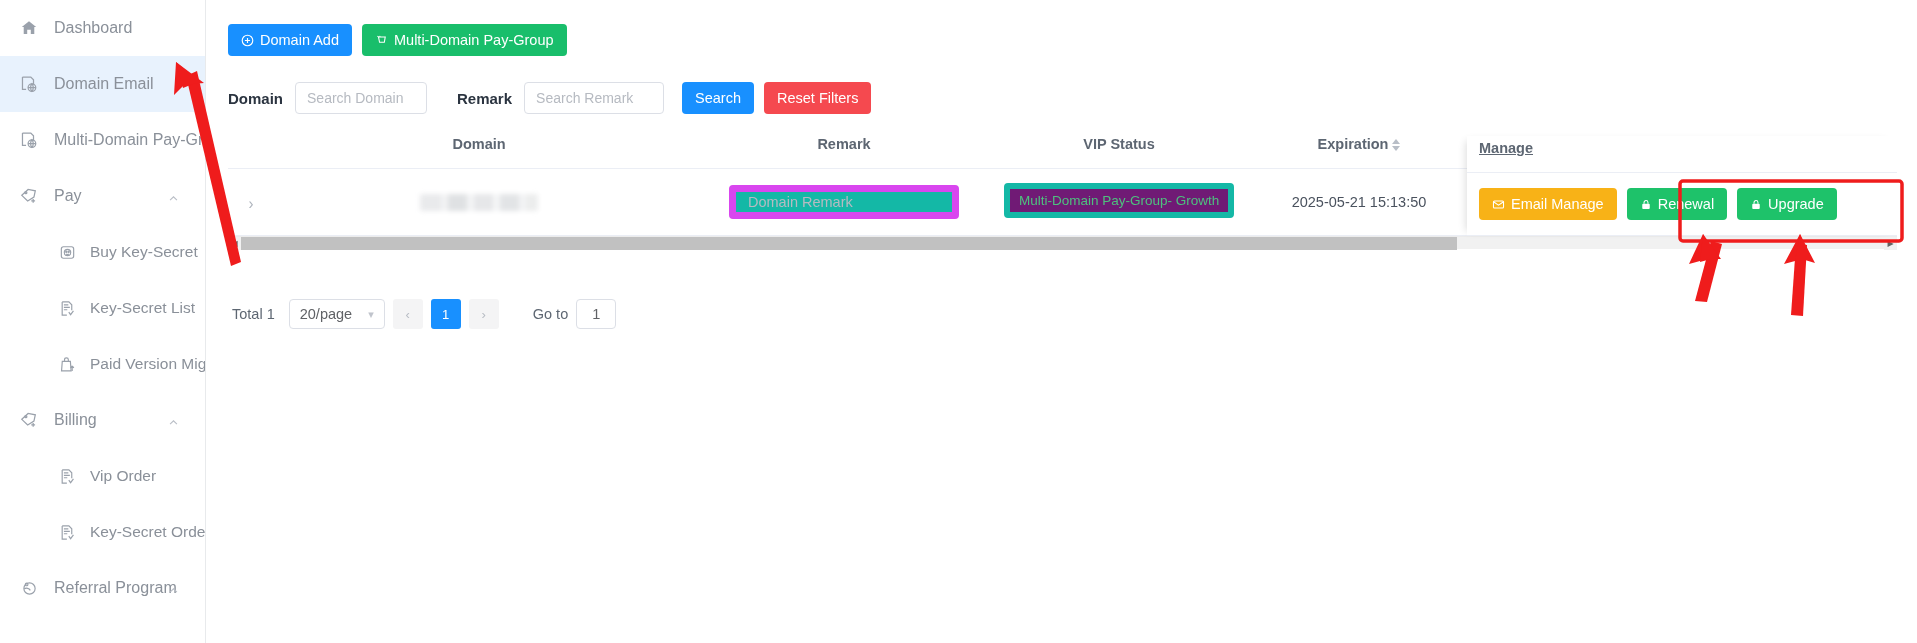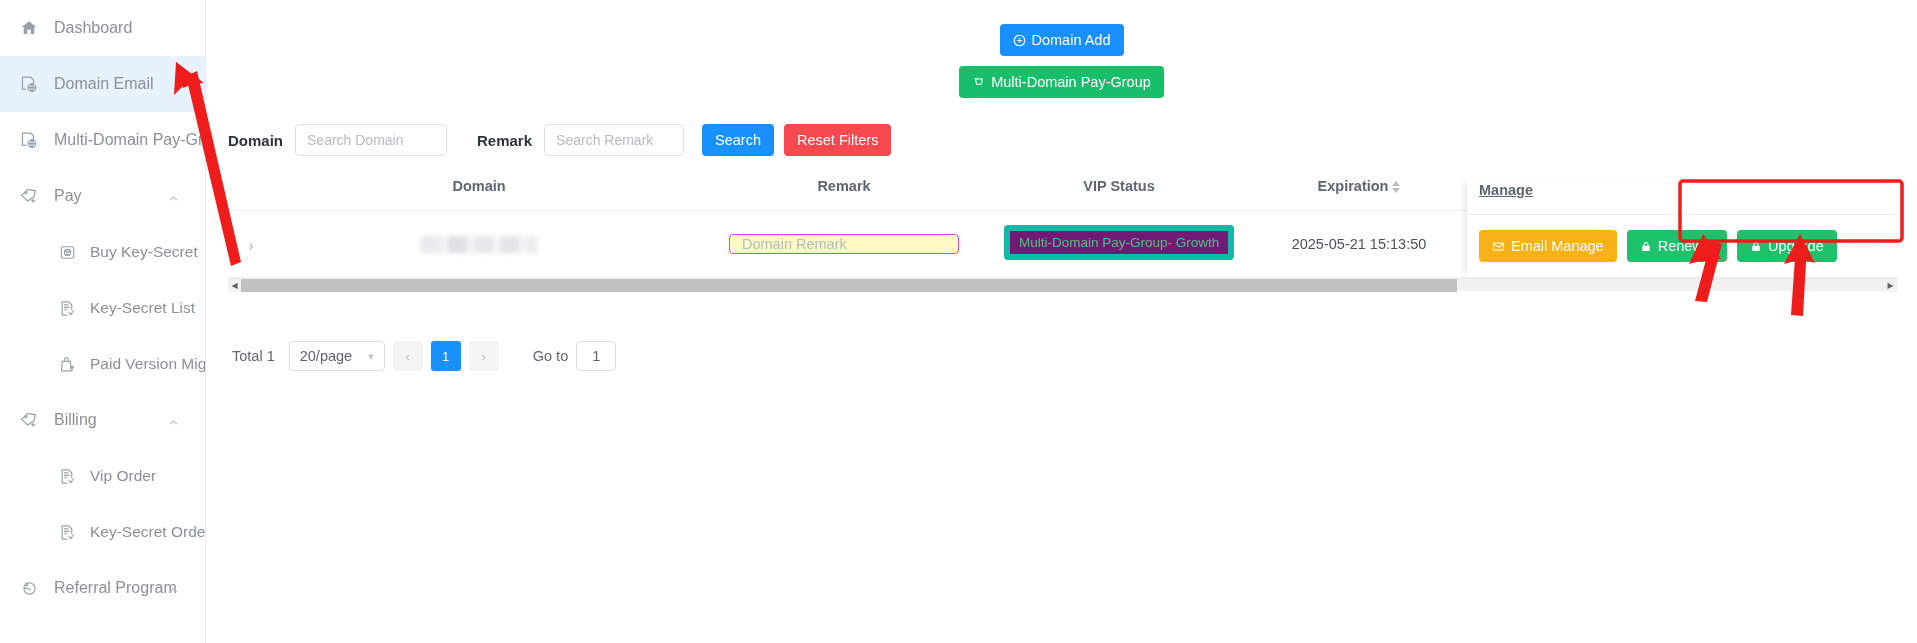--- a/index.html
+++ b/index.html
@@ -66,24 +66,22 @@
     flex: 1 1 auto;
     height: 643px;
     background: #ffffff;
     position: relative;
     overflow: hidden;
     padding: 0 22px;
   }
 
   .toolbar-row {
     display: flex;
-    align-items: center;
     gap: 10px;
     padding-top: 24px;
-    flex-direction: column;
   }
   .btn {
     border: none;
     border-radius: 4px;
     color: #fff;
     font-size: 14.5px;
     font-family: "Liberation Sans", sans-serif;
     height: 32px;
     padding: 0 13px;
     display: inline-flex;
@@ -118,21 +116,21 @@
     border: 1px solid #dcdfe6;
     border-radius: 4px;
     padding: 0 11px;
     font-size: 14px;
     color: #444;
     font-family: "Liberation Sans", sans-serif;
     outline: none;
     background: #fff;
   }
   .inp::placeholder { color: #b6bac1; }
-  .inp-domain { width: 152px; }
+  .inp-domain { width: 132px; }
   .inp-remark { width: 140px; }
   .filter-row .btn { margin-left: 18px; }
   .filter-row .btn + .btn { margin-left: 10px; }
 
   
   .table-wrap {
     margin-top: 22px;
     position: relative;
     width: 1669px;
   }
@@ -193,29 +191,29 @@
     width: 118px; height: 17px;
     background: linear-gradient(90deg,#e9eaec 0 18%, #f2f3f4 18% 24%, #dfe1e3 24% 40%,
                 #f4f5f6 40% 46%, #e6e7e9 46% 62%, #f5f6f7 62% 68%, #e2e4e6 68% 84%,
                 #f3f4f5 84% 90%, #eceded 90% 100%);
     filter: blur(2.6px);
     border-radius: 2px;
     vertical-align: middle;
   }
   .remark-input {
     width: 230px;
-    height: 20px;
-    border: 1px solid #d946ef;
+    height: 34px;
+    border: 7px solid #d946ef;
     border-radius: 4px;
     padding: 0 12px;
     font-size: 14.5px;
     color: #4a525e;
     font-family: "Liberation Sans", sans-serif;
     outline: none;
-    background: #fef9c3;
+    background: #14b8a6;
   }
   .remark-input::placeholder { color: #b6bac1; }
 
   .tag {
     display: inline-block;
     font-size: 13.5px;
     padding: 4px 9px;
     border-radius: 4px;
     white-space: nowrap;
     max-width: 100%;

